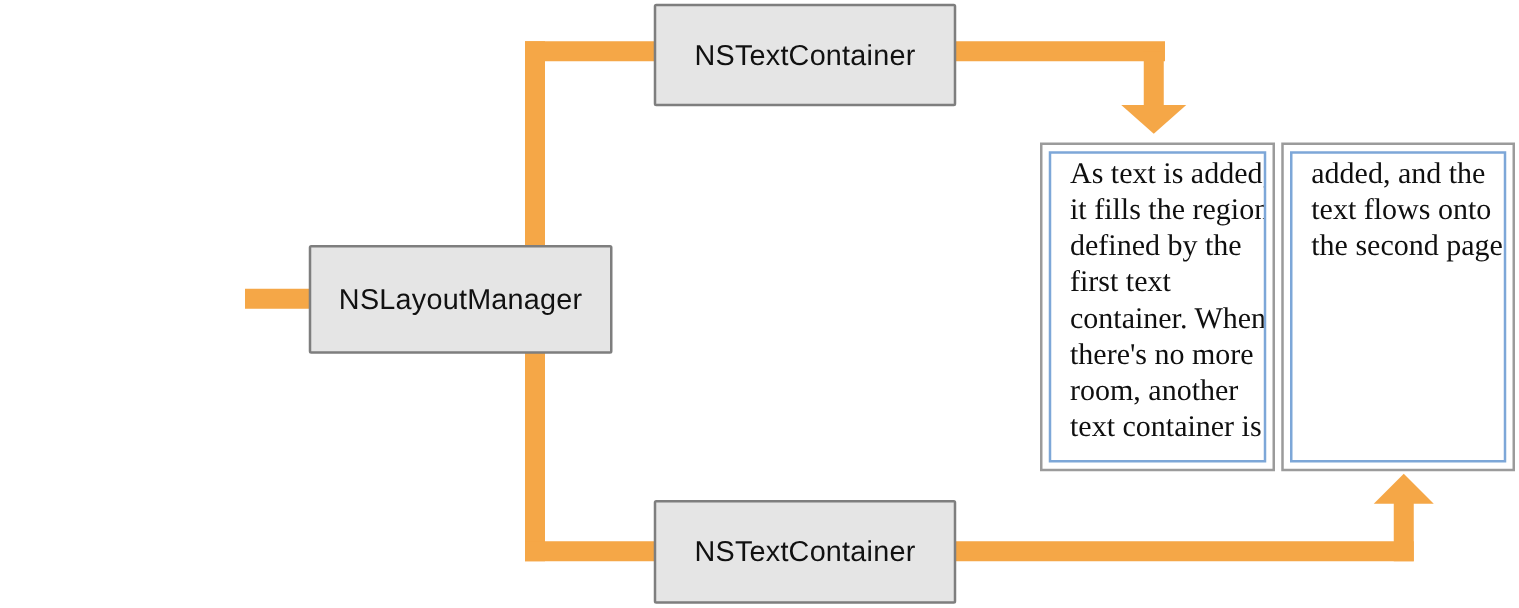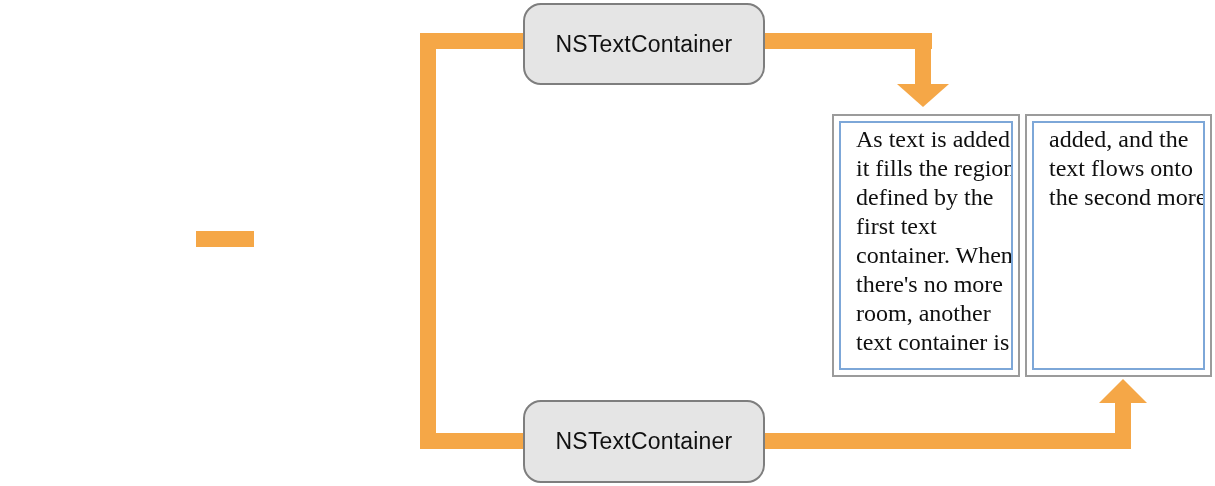--- a/index.html
+++ b/index.html
@@ -37,21 +37,21 @@
     border-left: 24px solid transparent;
     border-right: 24px solid transparent;
     border-bottom: 24px solid #f5a747;
   }
 
   
   .class-box {
     position: absolute;
     background: #e5e5e5;
     border: 2px solid #7e7e7e;
-    border-radius: 18px;
+    border-radius: 2px;
     box-sizing: border-box;
     display: flex;
     align-items: center;
     justify-content: center;
     font-size: 23px;
     color: #111111;
     letter-spacing: 0.2px;
     z-index: 2;
   }
 
@@ -104,20 +104,23 @@
 
   <div class="conn" id="conn-storage-manager"></div>
   <div class="conn" id="conn-main-vertical"></div>
   <div class="conn" id="conn-top-horizontal"></div>
   <div class="conn" id="conn-top-down-stem"></div>
   <div class="arrowhead down" id="arrow-into-page1"></div>
   <div class="conn" id="conn-bottom-horizontal"></div>
   <div class="conn" id="conn-bottom-up-stem"></div>
   <div class="arrowhead up" id="arrow-into-page2"></div>
 
+  <div class="class-box" id="box-layout-manager">
+    <span>NSLayoutManager</span>
+  </div>
   <div class="class-box" id="box-text-container-top">
     <span>NSTextContainer</span>
   </div>
   <div class="class-box" id="box-text-container-bottom">
     <span>NSTextContainer</span>
   </div>
 
   <div class="page-box" id="page1">
     <div class="page-inner">
       <div class="page-text">As text is added,
@@ -127,17 +130,17 @@
 container. When
 there's no more
 room, another
 text container is</div>
     </div>
   </div>
   <div class="page-box" id="page2">
     <div class="page-inner">
       <div class="page-text">added, and the
 text flows onto
-the second more</div>
+the second page</div>
     </div>
   </div>
 
 </div>
 
 </body></html>

